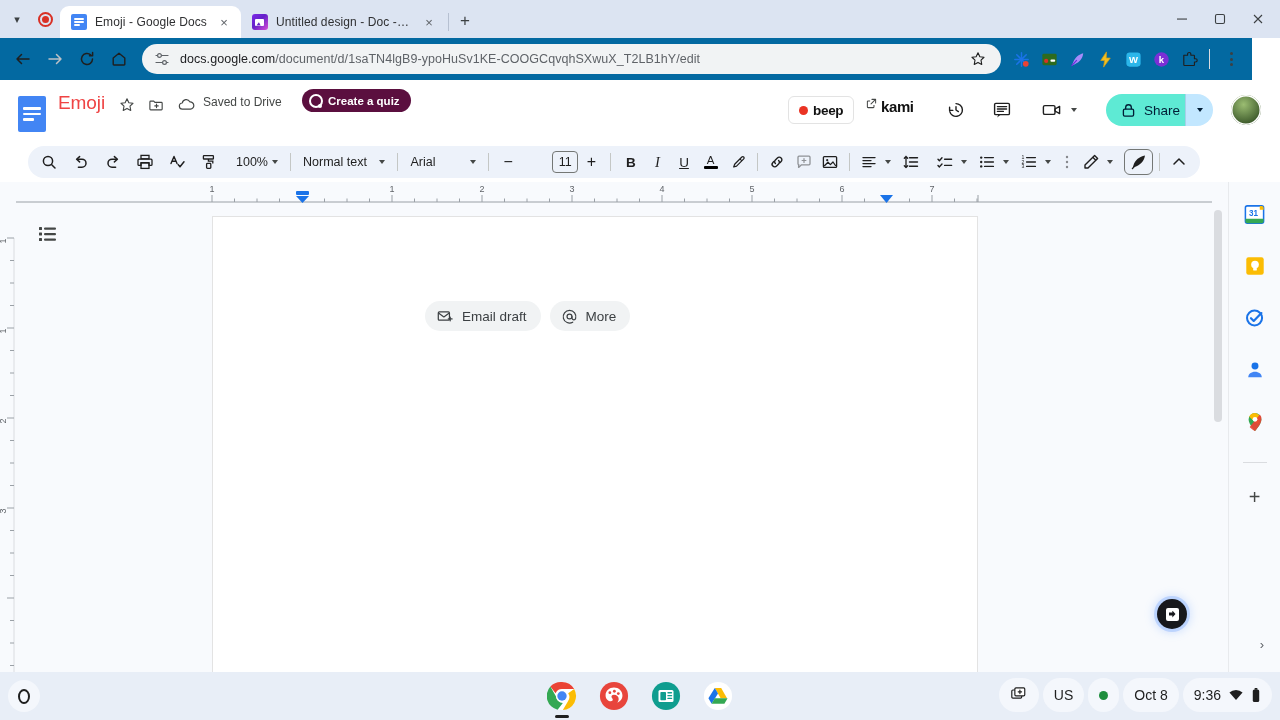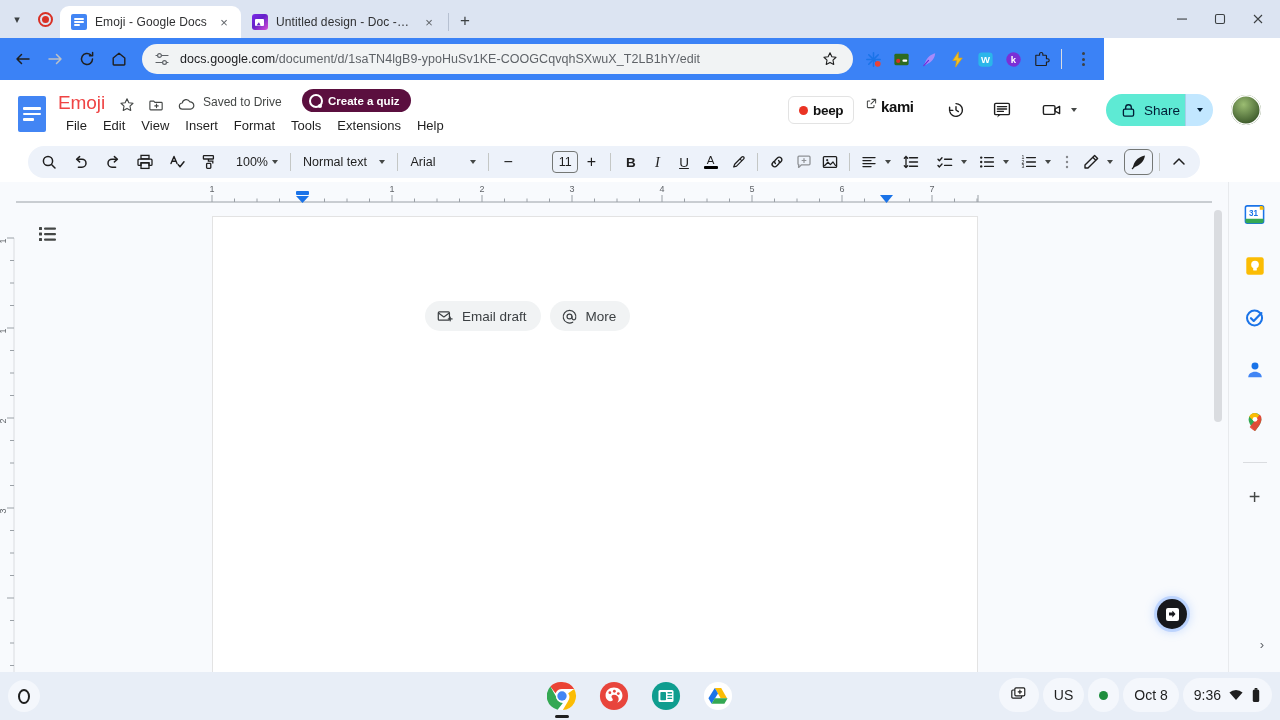--- a/index.html
+++ b/index.html
@@ -66,22 +66,22 @@
   .win-ctrls {
     position:absolute; right:4px; top:0; height:38px; display:flex; align-items:center; gap:2px;
   }
   .win-btn {
     width:36px;height:30px;display:flex;align-items:center;justify-content:center;
     color:#3c4043;cursor:pointer;
   }
 
   
   .omnirow {
-    position:absolute; left:0; top:38px; width:1104px; height:42px;
-    background:#3b82f6; display:flex; align-items:center; padding:0 8px; gap:2px;
+    position:absolute; left:0; top:38px; width:1252px; height:42px;
+    background:#0369a1; display:flex; align-items:center; padding:0 8px; gap:2px;
   }
   .nav-btn {
     width:30px;height:30px;border-radius:50%;display:flex;align-items:center;justify-content:center;
     cursor:pointer;color:#3c4043;flex:0 0 30px;
   }
   .nav-btn.disabled { color:#bdc1c6; }
   .omnibox {
     flex:1; height:30px; background:#f1f3f4; border-radius:16px;
     display:flex; align-items:center; padding:0 12px 0 12px; gap:10px; margin:0 6px;
     min-width:0;
@@ -427,30 +427,20 @@
         <path d="M4.6 13.2a3.1 3.1 0 0 1-.3-6.2 4 4 0 0 1 7.5-1.2 3.7 3.7 0 0 1 .6 7.4Z" fill="none" stroke="#444746" stroke-width="1.2" stroke-linejoin="round"></path>
       </svg>
   </div>
   <div class="saved-label">Saved to Drive</div>
 
   <div class="quiz-btn">
     <div class="qi"></div>
     <span>Create a quiz</span>
   </div>
 
-  <div class="menubar">
-    <div class="menu-item">File</div>
-    <div class="menu-item">Edit</div>
-    <div class="menu-item">View</div>
-    <div class="menu-item">Insert</div>
-    <div class="menu-item">Format</div>
-    <div class="menu-item">Tools</div>
-    <div class="menu-item">Extensions</div>
-    <div class="menu-item">Help</div>
-  </div>
 
   <div class="beep-btn">
     <i></i>
     <span>beep</span>
   </div>
   <div class="kami-btn">
     <svg width="11" height="11" viewBox="0 0 12 12">
       <path d="M6.5 1.5h4v4" fill="none" stroke="#444746" stroke-width="1.1" stroke-linecap="round" stroke-linejoin="round"></path>
       <path d="M10.2 1.8 5.5 6.5" stroke="#444746" stroke-width="1.1" stroke-linecap="round"></path>
       <path d="M8.7 7.5v2.3a.7.7 0 0 1-.7.7H2.2a.7.7 0 0 1-.7-.7V4a.7.7 0 0 1 .7-.7h2.3" fill="none" stroke="#444746" stroke-width="1.1" stroke-linejoin="round"></path>

